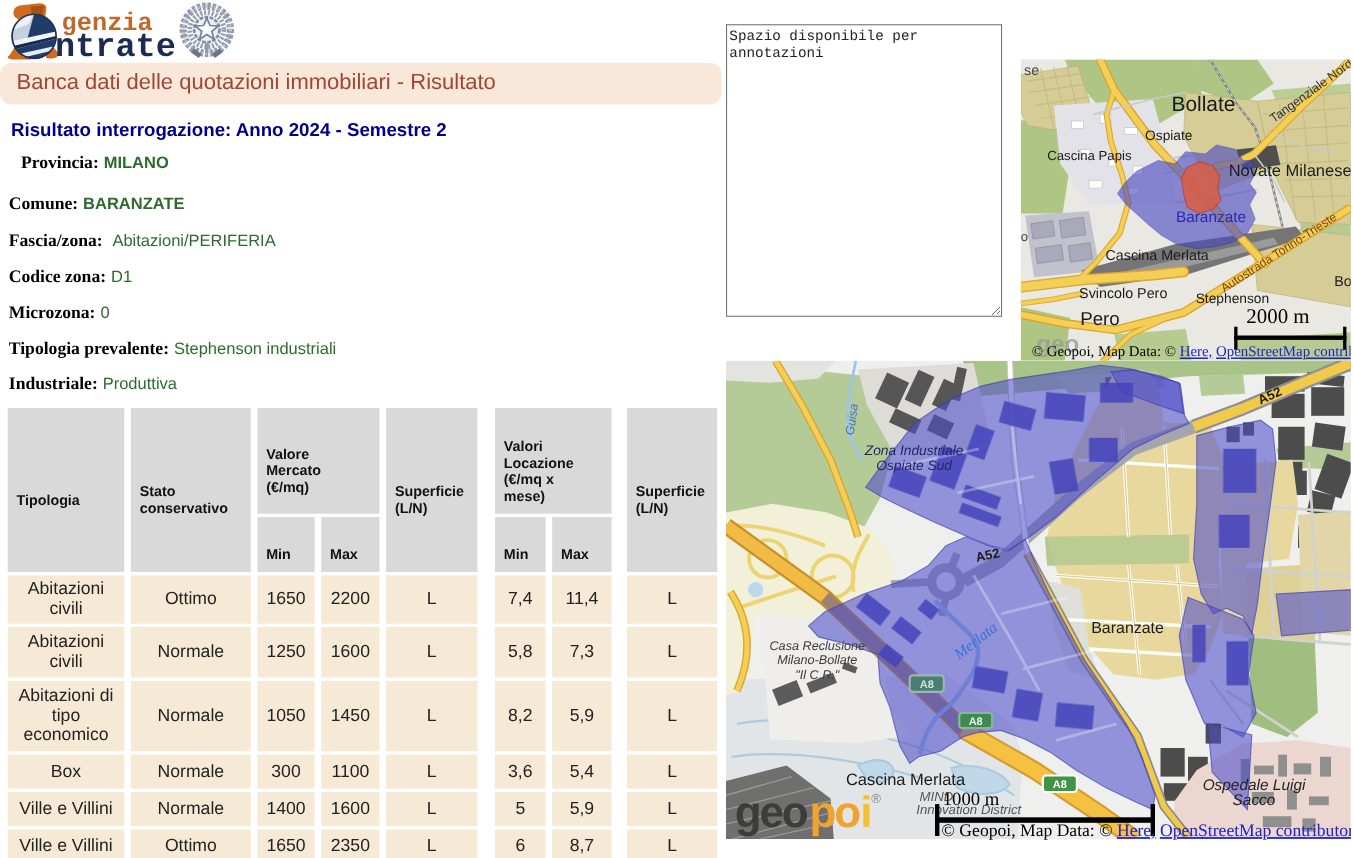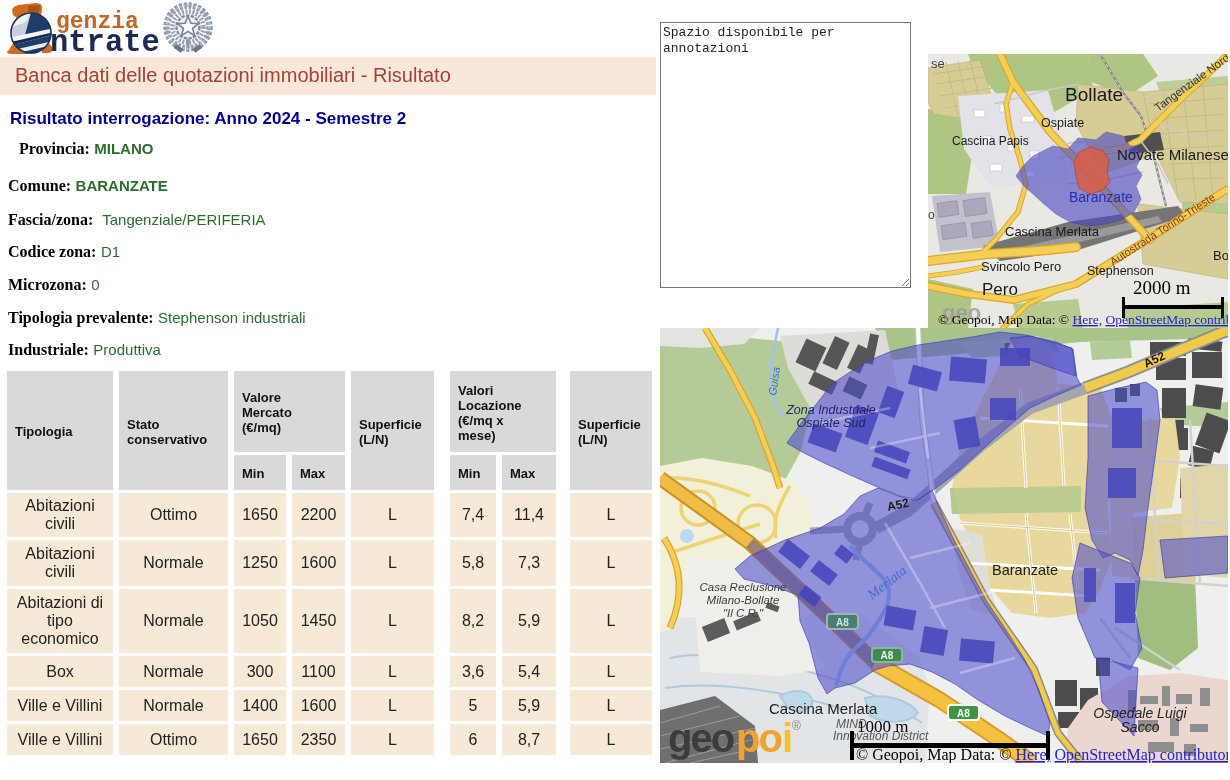--- a/index.html
+++ b/index.html
@@ -1,28 +1,28 @@
 <!DOCTYPE html>
 <html><head>
 <meta charset="utf-8">
 <style>
 html,body{margin:0;padding:0;background:#fff;width:1230px;height:780px;overflow:hidden;}
 body{font-family:"Liberation Sans",sans-serif;position:relative;}
 .abs{position:absolute;}
-#banner{left:0;top:57px;width:656px;height:38px;background:#f9e8da;}
+#banner{left:0;top:57px;width:656px;height:38px;background:#f9e8da;border-radius:11px;}
 #banner span{position:absolute;left:15px;top:7px;font-size:20px;color:#a04536;}
 #head2{left:10px;top:109px;font-size:17px;font-weight:bold;color:#00008b;}
 .lbl{font-family:"Liberation Serif",serif;font-weight:bold;font-size:16px;color:#000;}
 .val{color:#2d6b2d;font-size:15px;font-weight:bold;}
 .val2{color:#2d6b2d;font-size:15px;}
 .row{position:absolute;left:8px;white-space:nowrap;}
 
 table{border-collapse:separate;border-spacing:6px 3px;position:absolute;left:1px;top:368px;table-layout:fixed;}
 td{font-size:16px;color:#222;}
-.th{background:#d9d9d9;font-weight:bold;font-size:13px;color:#111;vertical-align:middle;text-align:left;padding:4px 4px 2px 8px;}
+.th{background:#d9d9d9;font-weight:bold;font-size:13px;color:#111;vertical-align:middle;text-align:left;padding:19px 4px 2px 8px;}
 .tb{background:#f6ead6;text-align:center;vertical-align:middle;padding:2px 4px;}
 </style>
 </head>
 <body>
 
 <div class="abs" id="logo" style="left:0;top:0;width:240px;height:74px;">
 <svg width="240" height="57" viewBox="0 0 240 57">
 
   <path d="M13,15 Q10,7 18,5 L36,3 Q43,3 42,9 L41,16 Q40,18 35,18 L17,18 Z" fill="#cf6a1f"></path>
   <path d="M28,6 L40,5 L38,18 L29,17 Z" fill="#a85312"></path>
@@ -56,21 +56,21 @@
 </svg>
 </div>
 
 <div class="abs" id="banner">
     <span>Banca dati delle quotazioni immobiliari - Risultato</span>
   </div>
 <div class="abs" id="head2">Risultato interrogazione: Anno 2024 - Semestre 2</div>
 
 <div class="row" style="top:140px;margin-left:11px;"><span class="lbl">Provincia:</span> <span class="val">MILANO</span></div>
 <div class="row" style="top:177px;"><span class="lbl">Comune:</span> <span class="val">BARANZATE</span></div>
-<div class="row" style="top:211px;"><span class="lbl">Fascia/zona:</span>&nbsp; <span class="val2">Tangenziale/PERIFERIA</span></div>
+<div class="row" style="top:211px;"><span class="lbl">Fascia/zona:</span>&nbsp; <span class="val2">Abitazioni/PERIFERIA</span></div>
 <div class="row" style="top:243px;"><span class="lbl">Codice zona:</span> <span class="val2">D1</span></div>
 <div class="row" style="top:276px;"><span class="lbl">Microzona:</span> <span class="val2">0</span></div>
 <div class="row" style="top:309px;"><span class="lbl">Tipologia prevalente:</span> <span class="val2">Stephenson industriali</span></div>
 <div class="row" style="top:341px;"><span class="lbl">Industriale:</span> <span class="val2">Produttiva</span></div>
 
 <table>
 <colgroup>
 <col style="width:106px">
       <col style="width:109px">
       <col style="width:52px">

